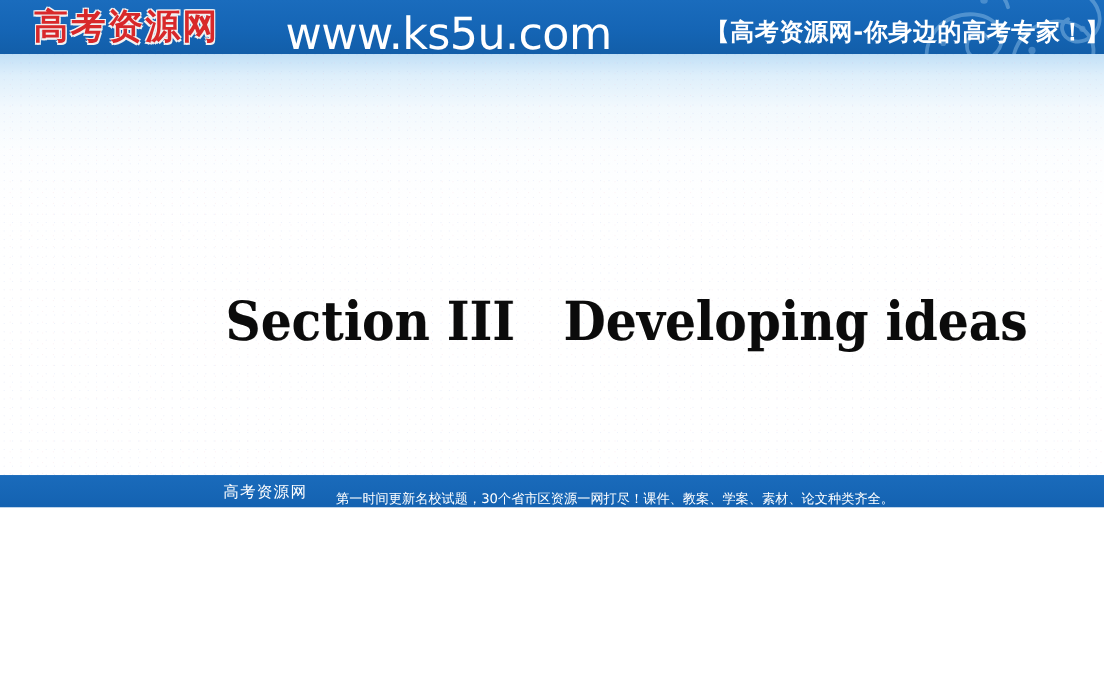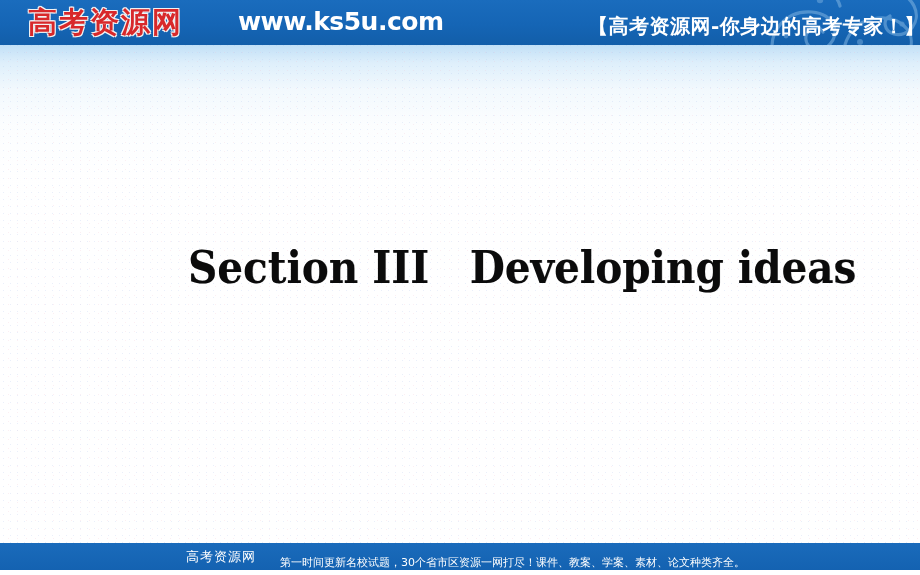--- a/index.html
+++ b/index.html
@@ -7,21 +7,21 @@
     padding: 0;
     background: #ffffff;
   }
   body {
     font-family: "Liberation Sans", sans-serif;
   }
 
   .slide {
     position: relative;
     width: 920px;
-    height: 570px;
+    height: 423px;
     overflow: hidden;
     background: #ffffff;
   }
 
   
   .backdrop {
     position: absolute;
     left: 0;
     top: 45px;
     width: 920px;
@@ -85,22 +85,22 @@
       -1px  1px 0 #f2f2f2,  1px  1px 0 #f2f2f2,
        0px -1.4px 0 #ffffff;
     white-space: nowrap;
   }
 
   .logo-url {
     position: absolute;
     left: 238px;
     top: 7px;
     font-family: "DejaVu Sans", "Liberation Sans", sans-serif;
-    font-size: 25px;
-    font-weight: bold;
+    font-size: 37px;
+    font-weight: normal;
     letter-spacing: -0.5px;
     color: #ffffff;
     white-space: nowrap;
   }
 
   .logo-tagline {
     position: absolute;
     left: 588px;
     top: 13px;
     font-family: "DejaVu Sans", "Liberation Sans", sans-serif;

